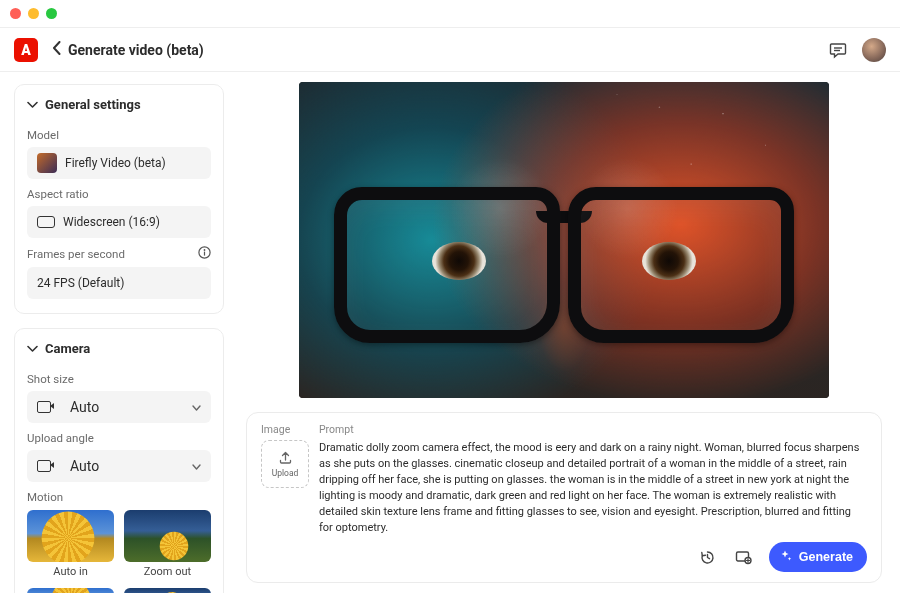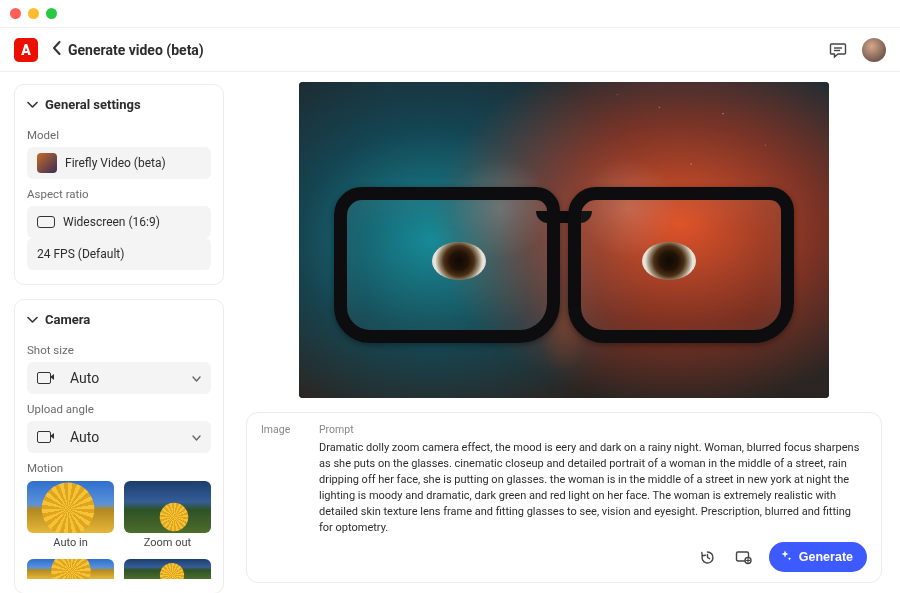--- a/index.html
+++ b/index.html
@@ -468,20 +468,30 @@
       </div>
       <div class="field-label first">Model</div>
       <div class="select-control">
         <div class="model-thumb"></div>
         <span>Firefly Video (beta)</span>
       </div>
       <div class="field-label">Aspect ratio</div>
       <div class="select-control">
         <div class="aspect-icon"></div>
         <span>Widescreen (16:9)</span>
+      </div>
+      <div class="field-label">
+        <span>Frames per second</span>
+        <span class="info-icon">
+          <svg width="13" height="13" viewBox="0 0 13 13">
+              <circle cx="6.5" cy="6.5" r="5.6" fill="none" stroke="#555" stroke-width="1.2"></circle>
+              <circle cx="6.5" cy="4" r="0.9" fill="#555"></circle>
+              <rect x="5.9" y="5.6" width="1.2" height="4" fill="#555"></rect>
+            </svg>
+        </span>
       </div>
       <div class="fps-value">
         <span>24 FPS (Default)</span>
       </div>
     </div>
 
     <div class="panel">
       <div class="panel-header">
         <span class="chevron-down">
           <svg width="11" height="8" viewBox="0 0 11 8">
@@ -547,20 +557,29 @@
           <div class="bridge"></div>
           <div class="eye left"></div>
           <div class="eye right"></div>
         </div>
       </div>
     </div>
 
     <div class="prompt-panel">
       <div class="image-upload-col">
         <div class="col-label">Image</div>
+        <div class="upload-box">
+          <span class="upload-icon-svg">
+            <svg width="15" height="14" viewBox="0 0 15 14">
+                <path d="M7.5 10V3M4.5 5.5 7.5 2.5 10.5 5.5" fill="none" stroke="#666" stroke-width="1.3" stroke-linecap="round" stroke-linejoin="round"></path>
+                <path d="M2.5 10.5v1.5a1 1 0 0 0 1 1h8a1 1 0 0 0 1-1V10.5" fill="none" stroke="#666" stroke-width="1.3" stroke-linecap="round"></path>
+              </svg>
+          </span>
+          <span class="upload-label">Upload</span>
+        </div>
       </div>
       <div class="prompt-col">
         <div class="col-label">Prompt</div>
         <div class="prompt-text">Dramatic dolly zoom camera effect, the mood is eery and dark on a rainy night. Woman, blurred focus sharpens as she puts on the glasses. cinematic closeup and detailed portrait of a woman in the middle of a street, rain dripping off her face, she is putting on glasses. the woman is in the middle of a street in new york at night the lighting is moody and dramatic, dark green and red light on her face. The woman is extremely realistic with detailed skin texture lens frame and fitting glasses to see, vision and eyesight. Prescription, blurred and fitting for optometry.</div>
         <div class="prompt-actions">
           <div class="icon-btn">
             <svg width="17" height="17" viewBox="0 0 17 17">
                 <path d="M8.5 3a5.5 5.5 0 1 1-5.2 3.7" fill="none" stroke="#444" stroke-width="1.4" stroke-linecap="round"></path>
                 <path d="M2.8 3.5 3.3 6.7 6.5 6.2" fill="none" stroke="#444" stroke-width="1.4" stroke-linecap="round" stroke-linejoin="round"></path>
                 <path d="M8.5 5.5v3l2 1.2" fill="none" stroke="#444" stroke-width="1.4" stroke-linecap="round" stroke-linejoin="round"></path>

